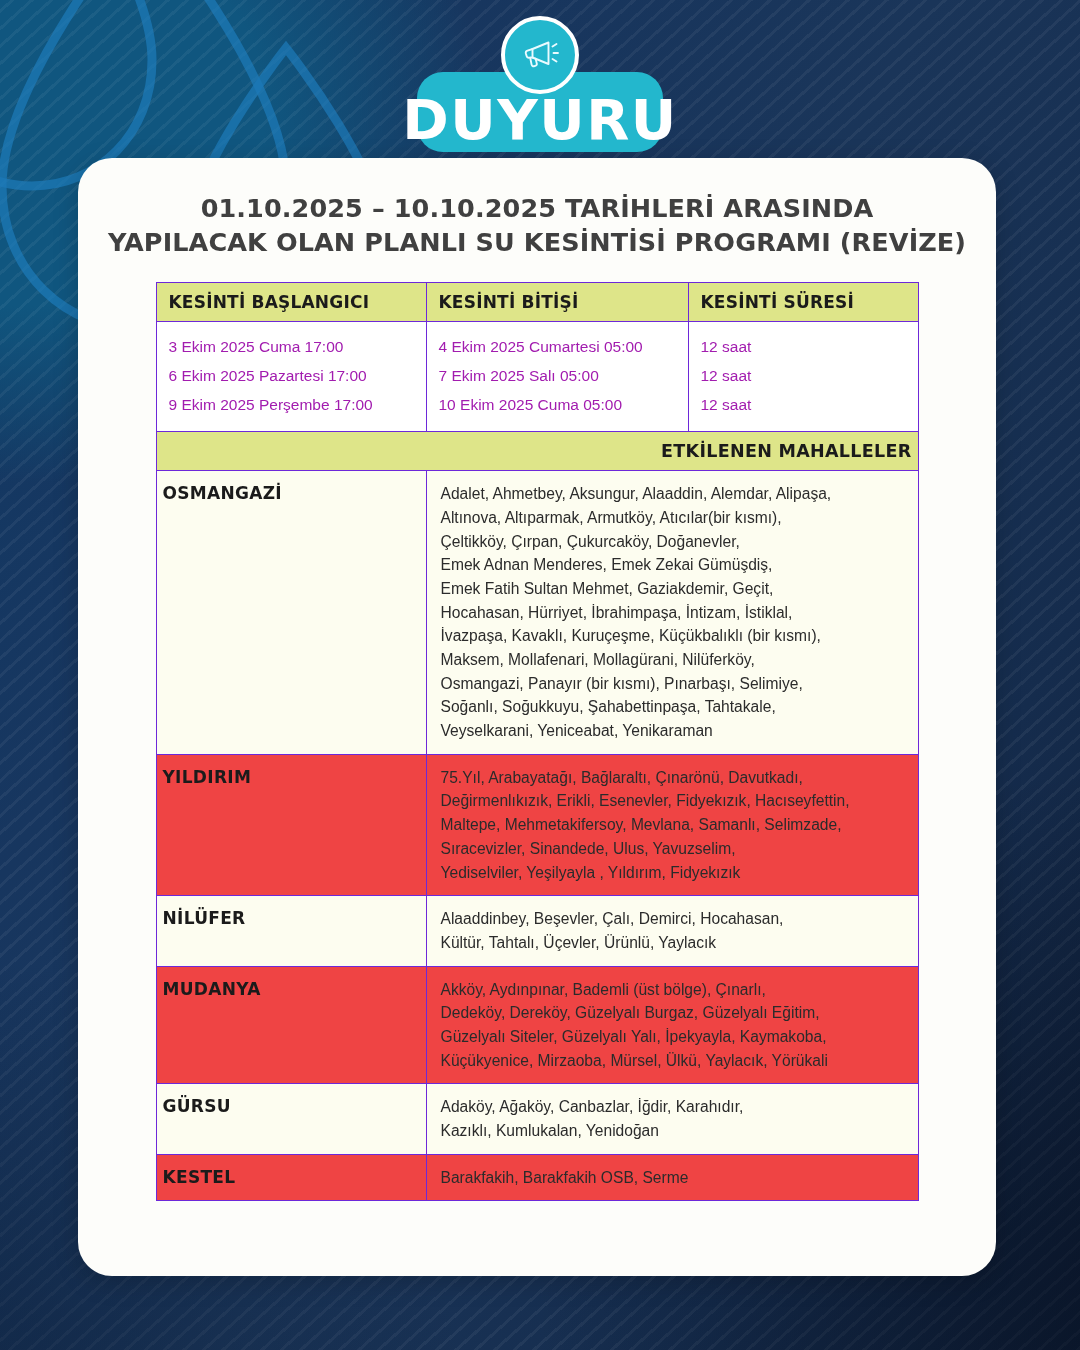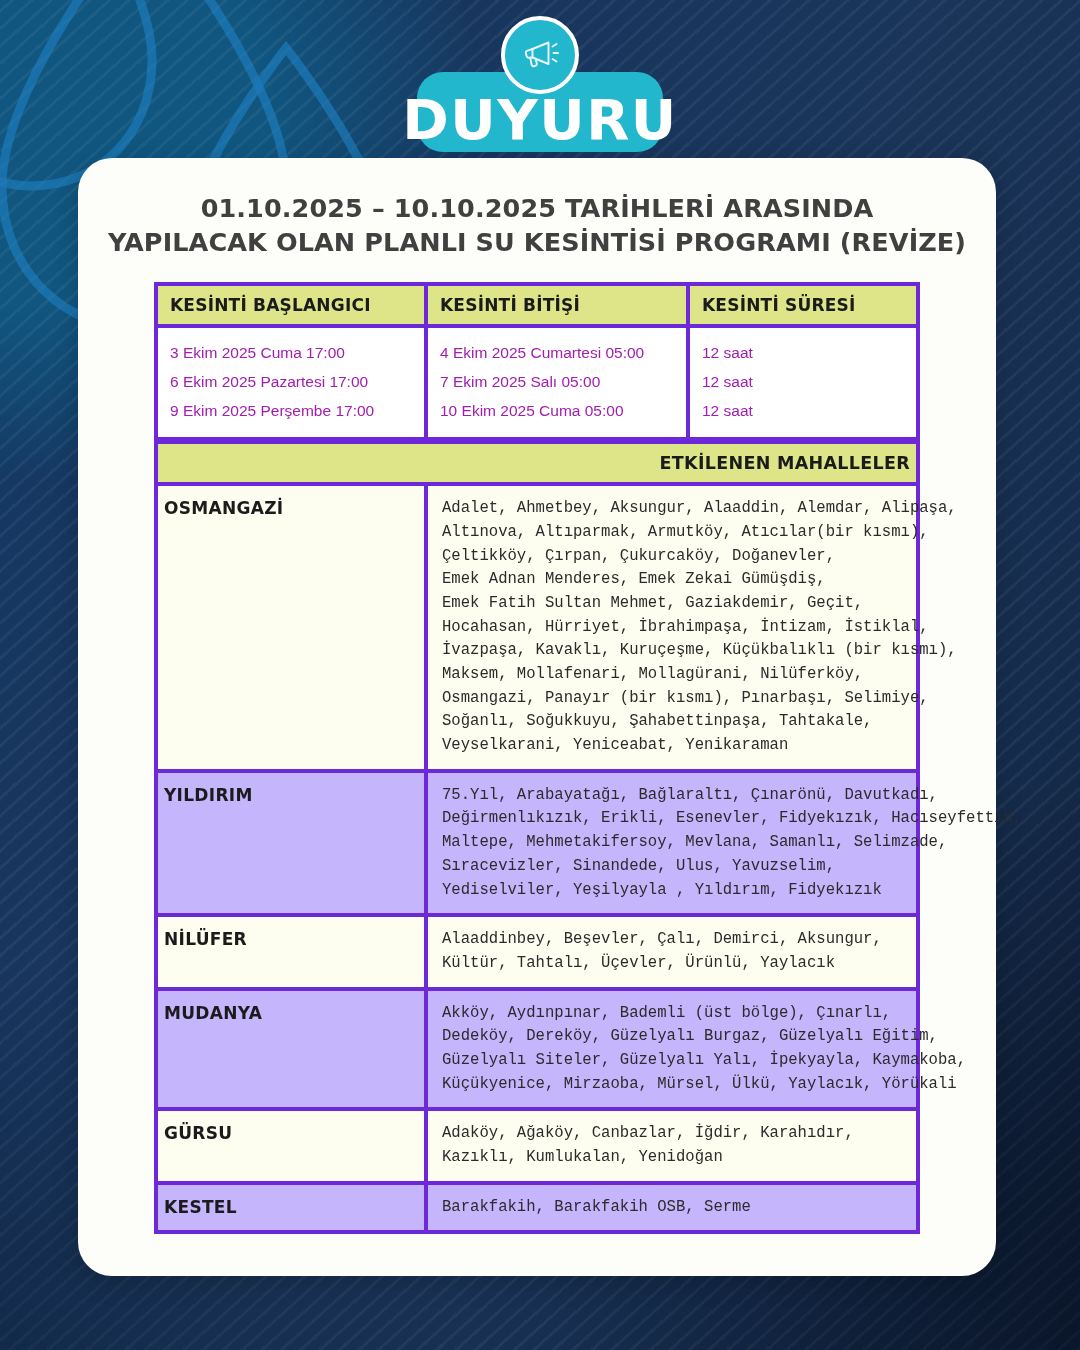--- a/index.html
+++ b/index.html
@@ -130,21 +130,21 @@
   .card-title .line2 { display: block; }
 
   
   .tbl {
     width: 762px;
     margin: 0 auto;
     border-collapse: collapse;
     table-layout: fixed;
   }
   .tbl td, .tbl th {
-    border: 4px solid #6d28d9;
+    border: 1px solid #6d28d9;
     vertical-align: top;
     text-align: left;
   }
   .th-cell {
     background: #dee589;
     color: #1b1b1b;
     font-family: "DejaVu Sans", sans-serif;
     font-weight: 700;
     font-size: 17px;
     letter-spacing: 0.2px;
@@ -189,23 +189,23 @@
   }
   .hoods-cell {
     font-size: 15.6px;
     line-height: 1.52;
     color: #2b2b2b;
     padding: 11px 12px 11px 14px;
   }
   .row-cream .district-cell,
   .row-cream .hoods-cell { background: #fdfdf0; }
   .row-white .district-cell,
-  .row-white .hoods-cell { background: #c4b5fd; }
-
-  .hoods-cell div { white-space: nowrap; font-family: Liberation Mono, monospace; }
+  .row-white .hoods-cell { background: #ef4444; }
+
+  .hoods-cell div { white-space: nowrap; }
 </style>
 </head>
 <body>
 
 <div class="poster">
 
   <div class="bg-stripes"></div>
 
   <svg class="bg-drops" viewBox="0 0 560 620" xmlns="http://www.w3.org/2000/svg">
     <g fill="none" stroke="#1f7fc0" stroke-opacity="0.75" stroke-width="9">
@@ -314,21 +314,21 @@
             <div>Değirmenlıkızık, Erikli, Esenevler, Fidyekızık, Hacıseyfettin,</div>
             <div>Maltepe, Mehmetakifersoy, Mevlana, Samanlı, Selimzade,</div>
             <div>Sıracevizler, Sinandede, Ulus, Yavuzselim,</div>
             <div>Yediselviler, Yeşilyayla , Yıldırım, Fidyekızık</div>
           </td>
         </tr>
 
         <tr class="row-cream">
           <td class="district-cell">NİLÜFER</td>
           <td class="hoods-cell">
-            <div>Alaaddinbey, Beşevler, Çalı, Demirci, Aksungur,</div>
+            <div>Alaaddinbey, Beşevler, Çalı, Demirci, Hocahasan,</div>
             <div>Kültür, Tahtalı, Üçevler, Ürünlü, Yaylacık</div>
           </td>
         </tr>
 
         <tr class="row-white">
           <td class="district-cell">MUDANYA</td>
           <td class="hoods-cell">
             <div>Akköy, Aydınpınar, Bademli (üst bölge), Çınarlı,</div>
             <div>Dedeköy, Dereköy, Güzelyalı Burgaz, Güzelyalı Eğitim,</div>
             <div>Güzelyalı Siteler, Güzelyalı Yalı, İpekyayla, Kaymakoba,</div>

